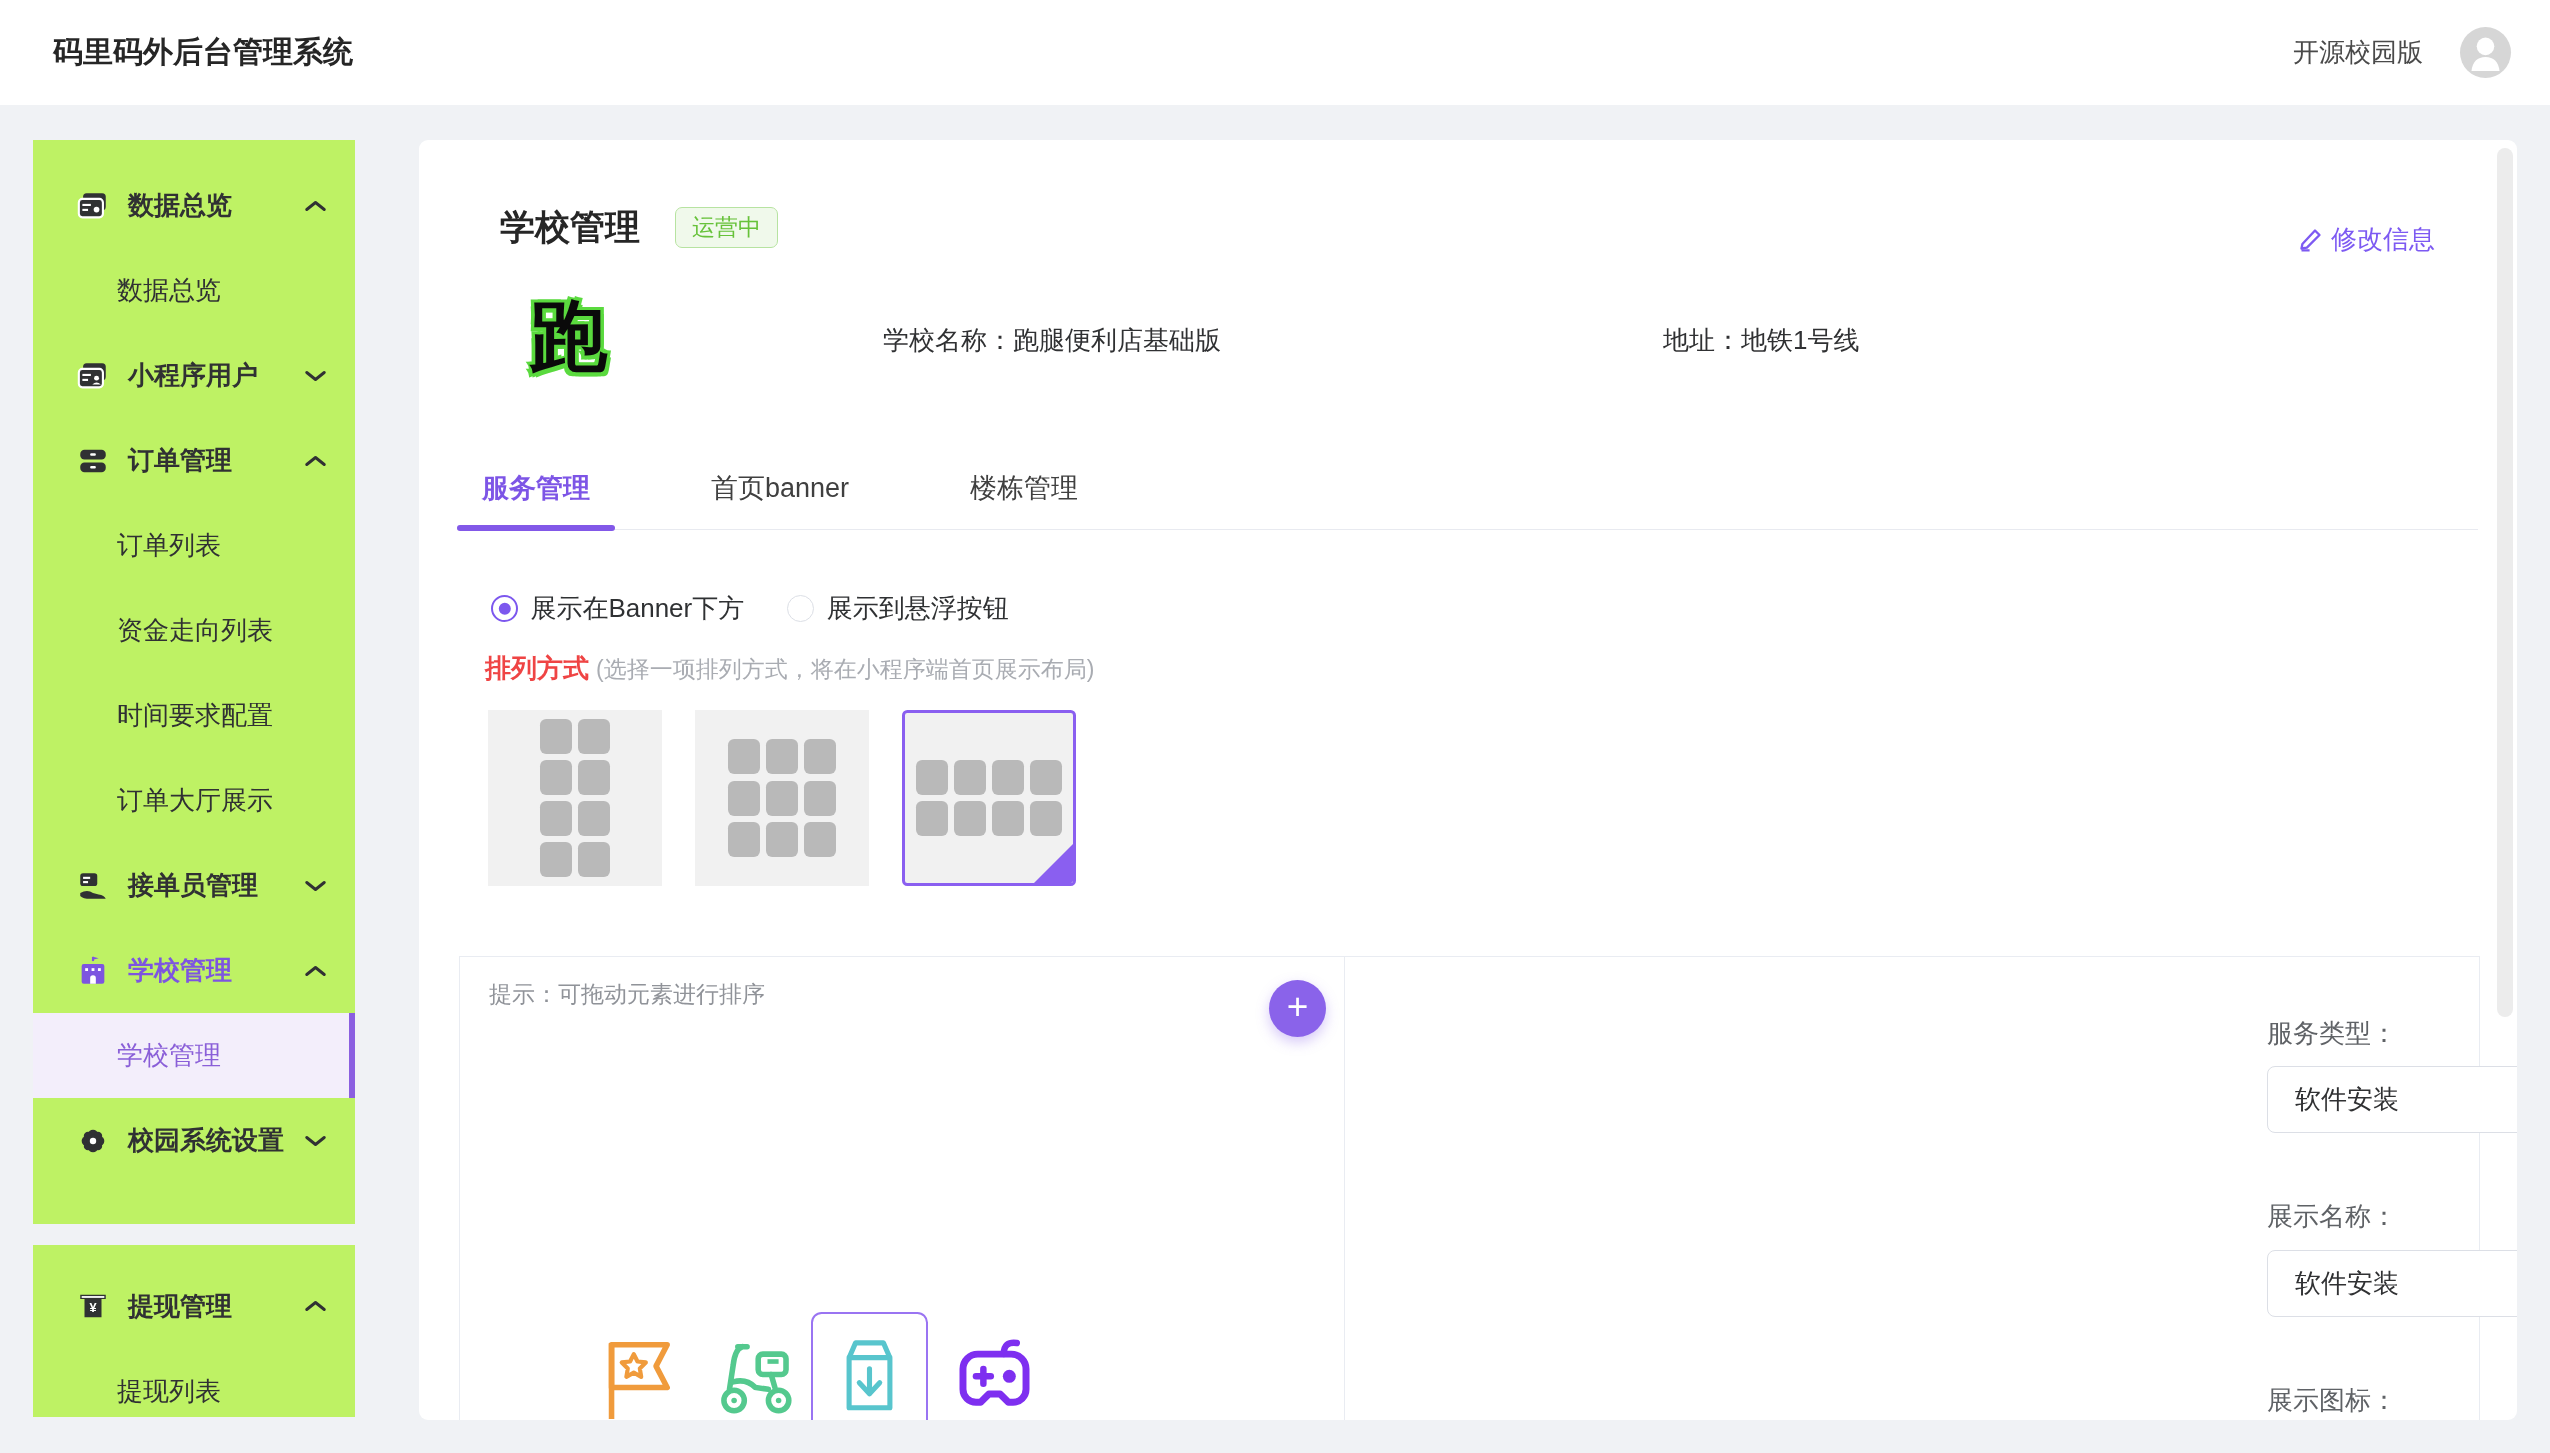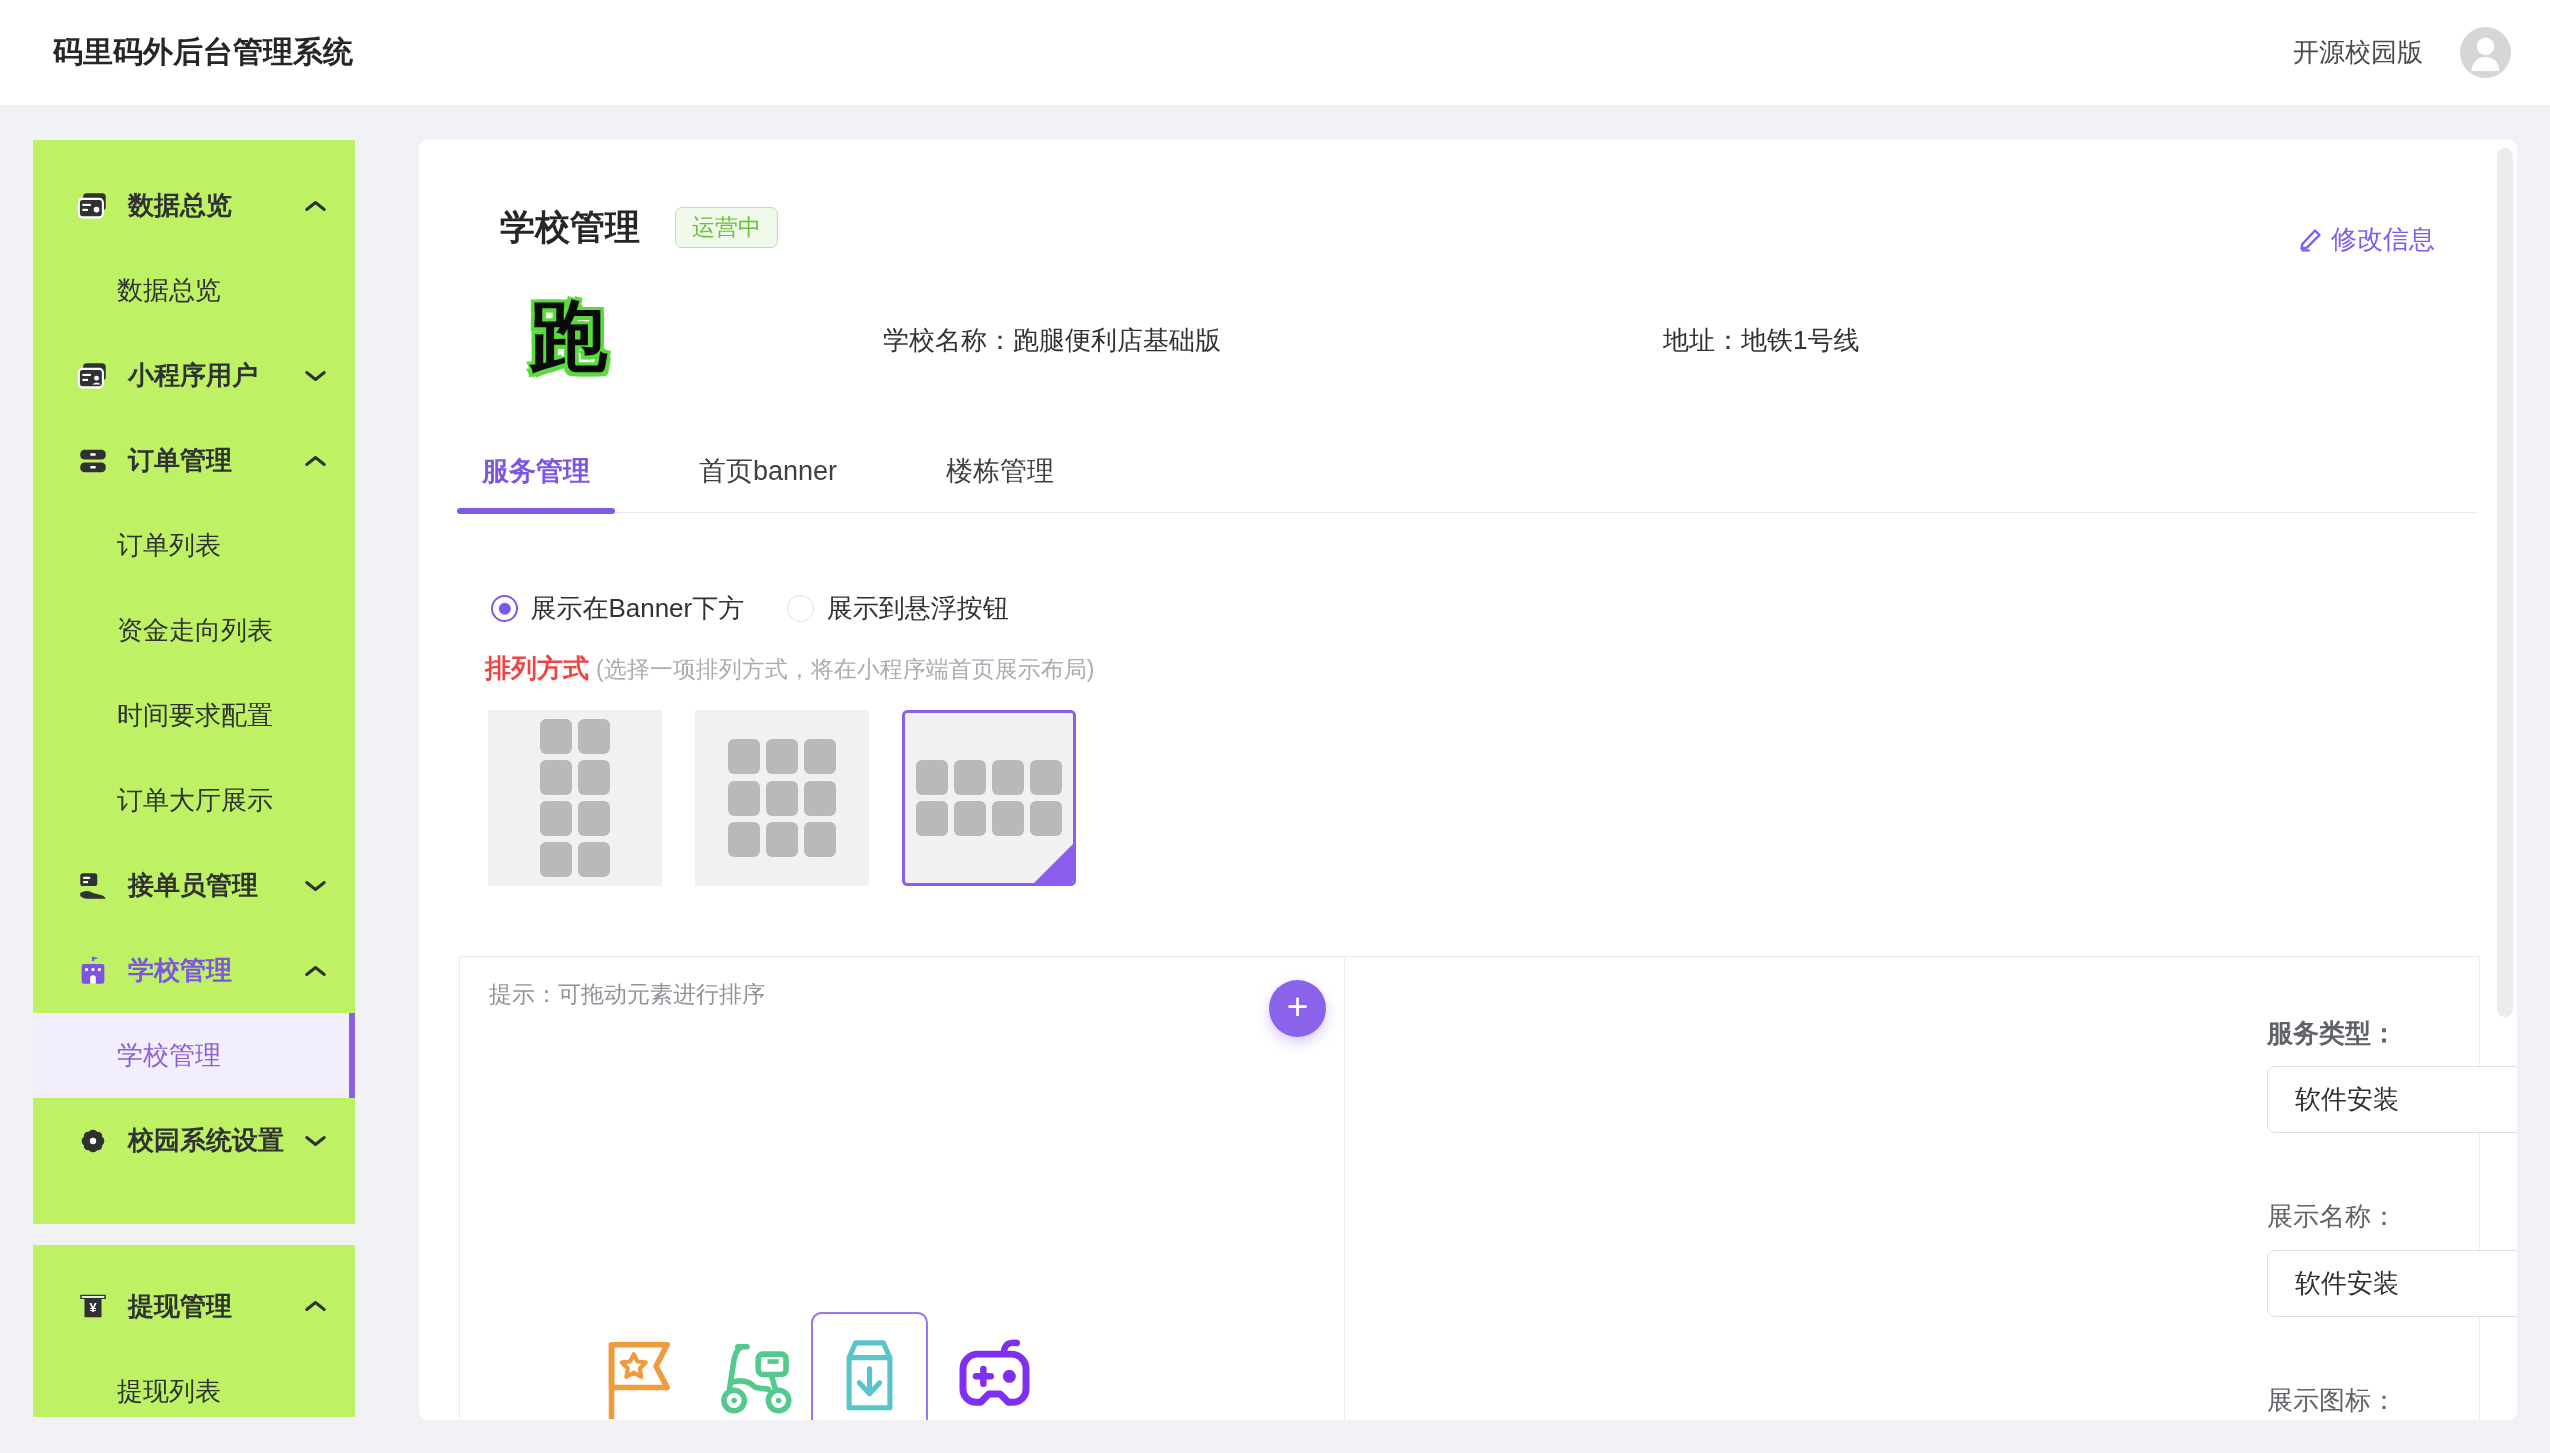--- a/index.html
+++ b/index.html
@@ -49,21 +49,21 @@
     font-size:26px; color:#7d5af2; cursor:pointer; }
   .edit-link svg { width:27px; height:27px; margin-right:7px; }
   .logo {
     position:absolute; left:105px; top:151px; width:89px; height:91px;
     font-size:78px; font-weight:bold; color:#0a0a0a; line-height:91px; text-align:center;
     text-shadow:3.5px 3.5px 0 #5ada3e, -3.5px 3.5px 0 #5ada3e, 3.5px -3.5px 0 #5ada3e, -3.5px -3.5px 0 #5ada3e, 0 4.4px 0 #5ada3e;
   }
   .info-name { position:absolute; left:464px; top:183px; font-size:26px; color:#303133; }
   .info-addr { position:absolute; left:1244px; top:183px; font-size:26px; color:#303133; }
   
-  .tabs { position:absolute; left:38px; top:306px; width:2021px; display:flex; border-bottom:1.8px solid #e8eaf0; }
+  .tabs { position:absolute; left:38px; top:323px; width:2021px; display:flex; border-bottom:1.8px solid #e8eaf0;gap:12px; }
   .tab { padding:0 25px; margin-right:59px; height:66px; line-height:51px; font-size:27px; color:#404040;
     cursor:pointer; position:relative; }
   .tab.active { color:#7d55e6; font-weight:600; }
   .tab.active::after { content:""; position:absolute; left:0; bottom:-1.8px; height:6.2px; width:100%;
     background:#8258e8; border-radius:3.5px; }
   
   .radio-row { position:absolute; left:72px; top:451px; display:flex; align-items:center; }
   .radio { width:27px; height:27px; border-radius:50%; background:#fff; position:relative; flex:0 0 27px; cursor:pointer; }
   .radio.on { border:2.7px solid #7c57ee; }
   .radio.on::after { content:""; position:absolute; left:50%; top:50%; width:12.4px; height:12.4px;
@@ -352,21 +352,21 @@
       <svg class="svc-icon" style="left:490px; top:373px; color:#7E2FF0;" viewBox="0 0 96 96">
         <path d="M58 26 q0 -14 14 -12" fill="none" stroke="currentColor" stroke-width="7" stroke-linecap="round"></path>
         <path d="M30 26 h36 a16 16 0 0 1 16 16 v22 a14 14 0 0 1 -14 14 h-5 l-9 -9 h-12 l-9 9 h-5 a14 14 0 0 1 -14 -14 v-22 a16 16 0 0 1 16 -16 z" fill="none" stroke="currentColor" stroke-width="7.5" stroke-linejoin="round"></path>
         <line x1="28" y1="50" x2="44" y2="50" stroke="currentColor" stroke-width="7" stroke-linecap="round"></line>
         <line x1="36" y1="42" x2="36" y2="58" stroke="currentColor" stroke-width="7" stroke-linecap="round"></line>
         <circle cx="64" cy="50" r="7" fill="currentColor"></circle>
       </svg>
     </div>
 
     <div class="form-panel">
-      <div class="f-label" style="top:59px;font-weight:bold;">服务类型：</div>
+      <div class="f-label" style="top:59px;">服务类型：</div>
       <div class="f-box" style="top:109px;">
         <span>软件安装</span>
 
       </div>
       <div class="f-label" style="top:242px;">展示名称：</div>
       <div class="f-box" style="top:293px;">
         <span>软件安装</span>
       </div>
       <div class="f-label" style="top:426px;">展示图标：</div>
 

